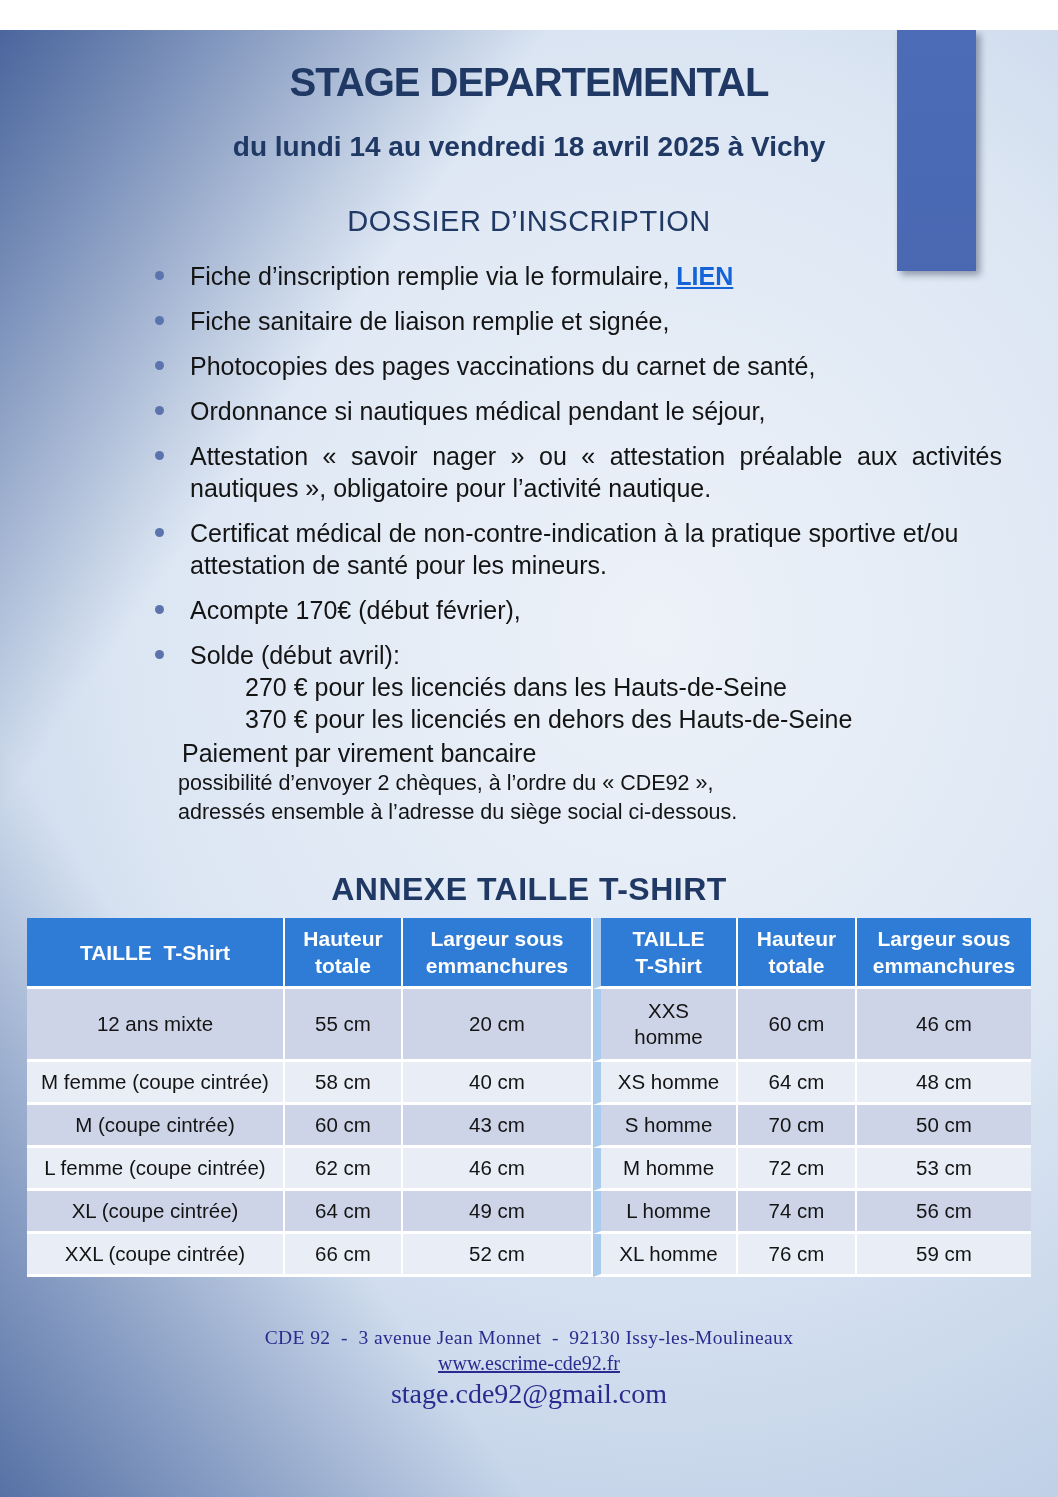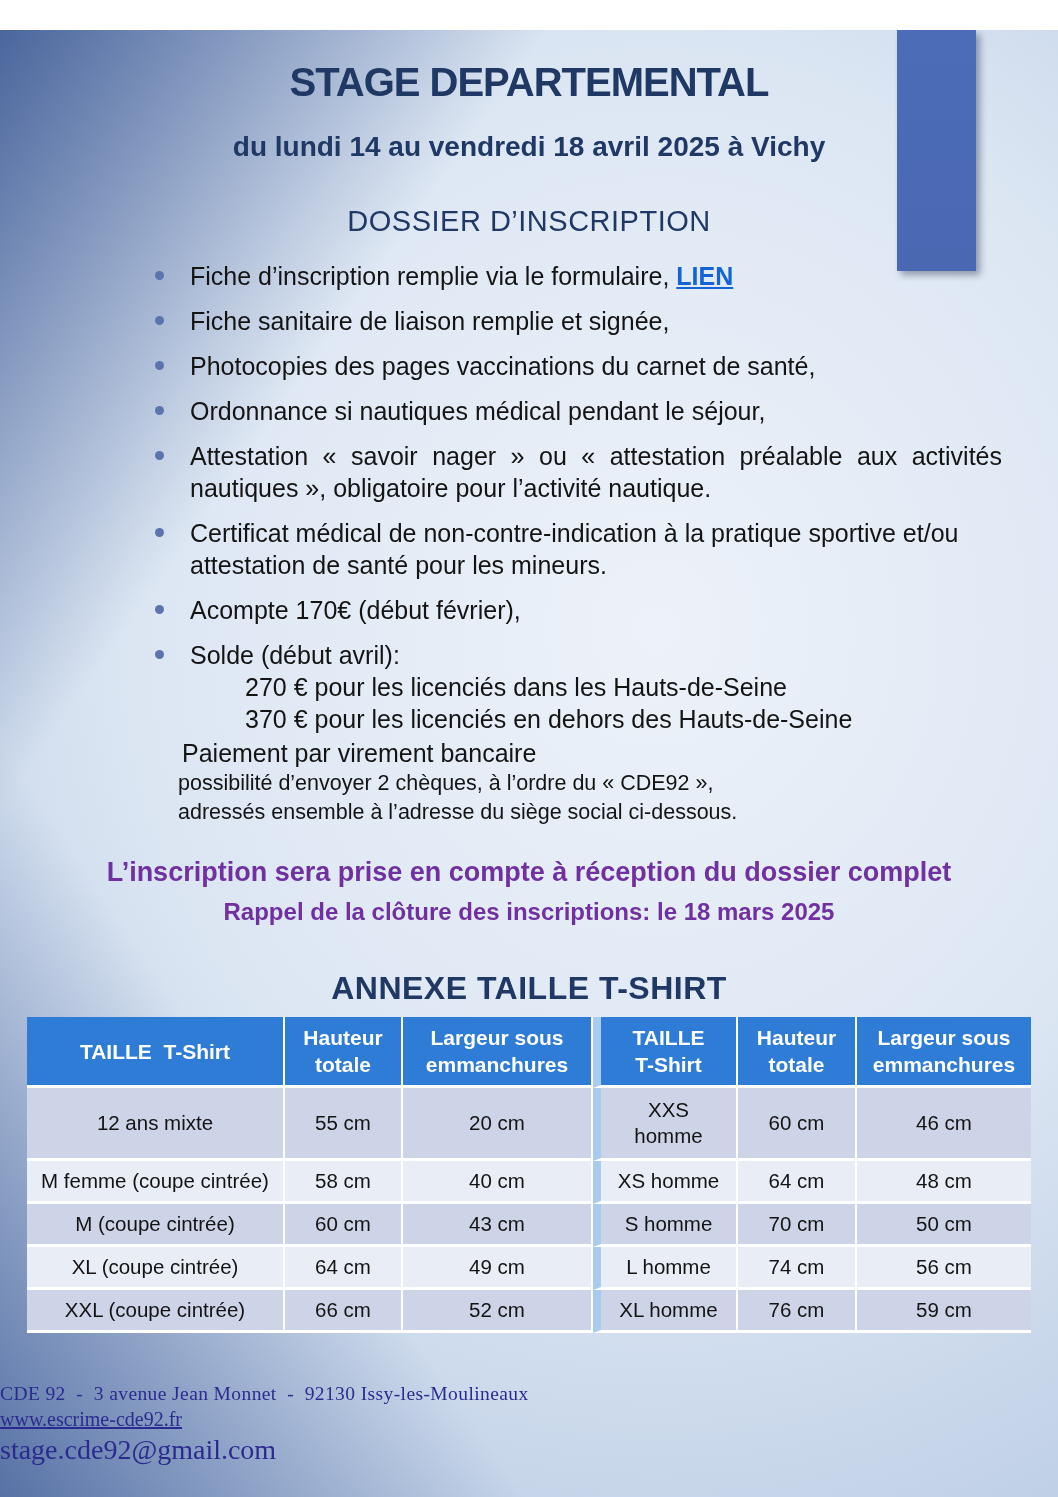--- a/index.html
+++ b/index.html
@@ -91,21 +91,21 @@
     background:var(--table-header-blue,#2E7CD6);color:#FFF;
     font-size:21px;font-weight:bold;line-height:27px;
   }
   .size-table td{font-size:20.5px;color:var(--body-text,#141414);line-height:26px;}
   .size-table thead tr{height:71px;}
   .size-table tbody tr{height:43px;}
   .size-table tbody tr:first-child{height:73px;}
   .size-table tbody tr:nth-child(odd) td{background:var(--row-lavender,#CDD4E8);}
   .size-table tbody tr:nth-child(even) td{background:var(--row-light,#E9EDF6);}
 
-  .footer{margin-top:50px;text-align:left;color:var(--footer-navy,#2B2B8F);
+  .footer{margin-top:50px;text-align:center;color:var(--footer-navy,#2B2B8F);
     font-family:"Liberation Serif",serif;}
   .f-address{font-size:19.5px;letter-spacing:.4px;}
   .f-website{font-size:20px;color:var(--footer-navy,#2B2B8F);text-decoration:underline;cursor:pointer;}
   .footer div{margin-top:3px;}
   .f-email{font-size:28px;margin-top:2px;}
 </style>
 </head>
 <body>
 
 <div class="page">
@@ -127,24 +127,20 @@
     <li>
       <span>Solde (début avril):</span>
       <div class="pay-indent1">270 € pour les licenciés dans les Hauts-de-Seine</div>
       <div class="pay-indent1">370 € pour les licenciés en dehors des Hauts-de-Seine</div>
       <div class="pay-method">Paiement par virement bancaire</div>
       <div class="pay-note">possibilité d’envoyer 2 chèques, à l’ordre du « CDE92 »,</div>
       <div class="pay-note">adressés ensemble à l’adresse du siège social ci-dessous.</div>
     </li>
   </ul>
 
-  <div class="notice">
-    <div class="notice-1">L’inscription sera prise en compte à réception du dossier complet</div>
-    <div class="notice-2">Rappel de la clôture des inscriptions: le 18 mars 2025</div>
-  </div>
 
   <h3 class="annex-heading">ANNEXE TAILLE T-SHIRT</h3>
 
   <table class="size-table">
     <colgroup>
       <col style="width:258px">
         <col style="width:118px">
         <col style="width:190px">
       <col style="width:145px">
         <col style="width:119px">
@@ -185,20 +181,28 @@
       </tr>
       <tr>
         <td>M (coupe cintrée)</td>
         <td>60 cm</td>
         <td>43 cm</td>
         <td class="start">S homme</td>
         <td>70 cm</td>
         <td>50 cm</td>
       </tr>
       <tr>
+        <td>L femme (coupe cintrée)</td>
+        <td>62 cm</td>
+        <td>46 cm</td>
+        <td class="start">M homme</td>
+        <td>72 cm</td>
+        <td>53 cm</td>
+      </tr>
+      <tr>
         <td>XL (coupe cintrée)</td>
         <td>64 cm</td>
         <td>49 cm</td>
         <td class="start">L homme</td>
         <td>74 cm</td>
         <td>56 cm</td>
       </tr>
       <tr>
         <td>XXL (coupe cintrée)</td>
         <td>66 cm</td>

